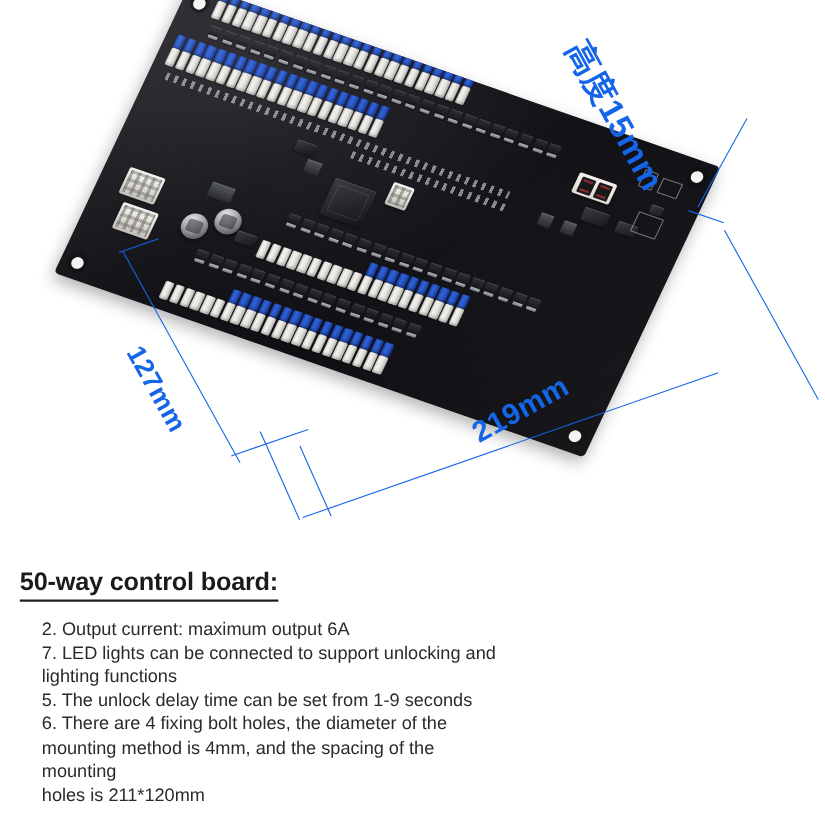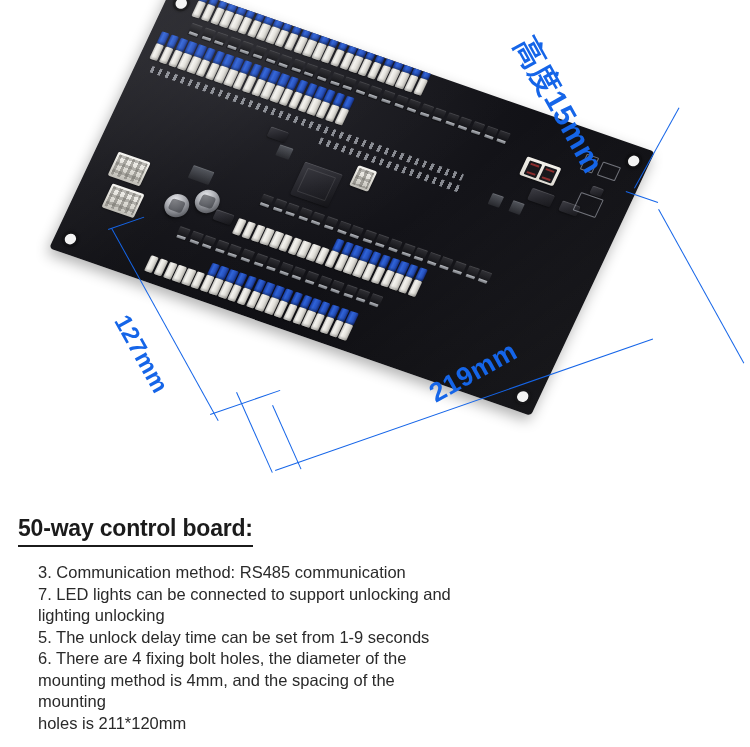--- a/index.html
+++ b/index.html
@@ -783,21 +783,21 @@
   <div id="label-width" class="dim-label" style="left:424px; top:382px; transform:rotate(-29deg);">219mm</div>
 
   <div id="label-depth" class="dim-label" style="left:133px; top:310px; transform:rotate(61deg);">127mm</div>
 
 </div>
 
 <div id="spec-block">
   <div id="spec-title">50-way control board:</div>
 
   <ul id="spec-list">
-    <li>3. Communication method: RS485 communication</li>
+    <li>2. Output current: maximum output 6A</li>
     <li>7. LED lights can be connected to support unlocking and</li>
-    <li>lighting unlocking</li>
+    <li>lighting functions</li>
     <li>5. The unlock delay time can be set from 1-9 seconds</li>
     <li>6. There are 4 fixing bolt holes, the diameter of the</li>
     <li>mounting method is 4mm, and the spacing of the mounting</li>
     <li>holes is 211*120mm</li>
   </ul>
 </div>
 
 </body></html>

